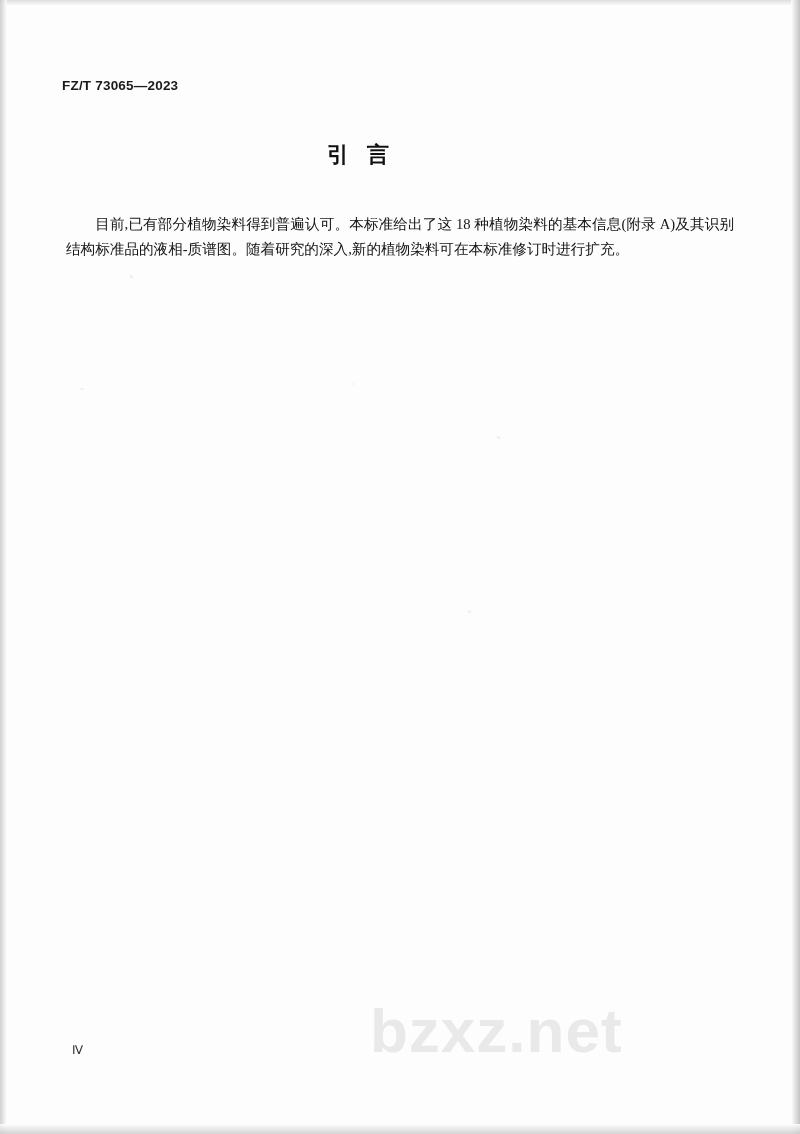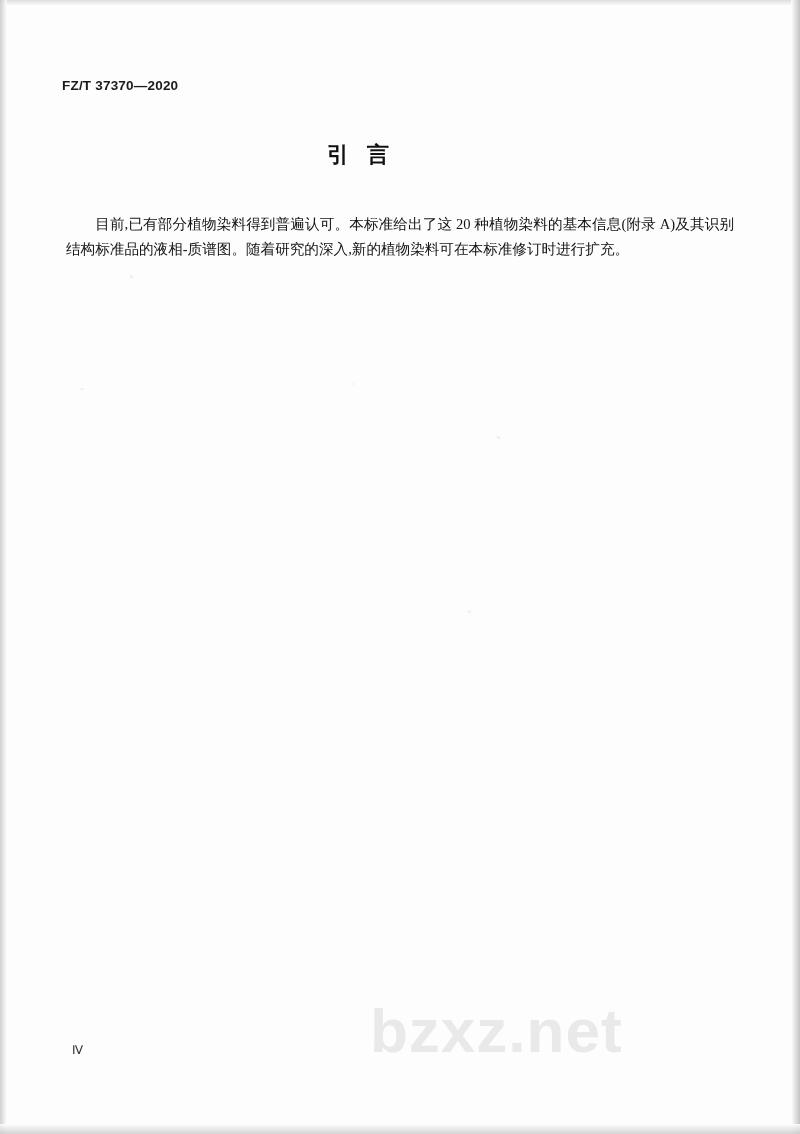--- a/index.html
+++ b/index.html
@@ -124,23 +124,23 @@
   <div class="scan-edge-left"></div>
   <div class="scan-edge-right"></div>
   <div class="scan-edge-bottom"></div>
 
   <div class="speck" style="left:130px; top:275px; width:3px; height:3px;"></div>
   <div class="speck" style="left:80px; top:388px; width:4px; height:2px;"></div>
   <div class="speck" style="left:497px; top:436px; width:3px; height:3px;"></div>
   <div class="speck" style="left:468px; top:610px; width:3px; height:3px;"></div>
   <div class="speck" style="left:352px; top:383px; width:2px; height:2px;"></div>
 
-  <div class="header-code">FZ/T 37370—2020</div>
+  <div class="header-code">FZ/T 73065—2023</div>
 
   <div class="doc-title">引言</div>
 
-  <div class="body-text">目前,已有部分植物染料得到普遍认可。本标准给出了这 20 种植物染料的基本信息(附录 A)及其识别结构标准品的液相-质谱图。随着研究的深入,新的植物染料可在本标准修订时进行扩充。</div>
+  <div class="body-text">目前,已有部分植物染料得到普遍认可。本标准给出了这 18 种植物染料的基本信息(附录 A)及其识别结构标准品的液相-质谱图。随着研究的深入,新的植物染料可在本标准修订时进行扩充。</div>
 
   <div class="page-number">Ⅳ</div>
 
   <div class="watermark">bzxz.net</div>
 
 </div>
 
 </body></html>

